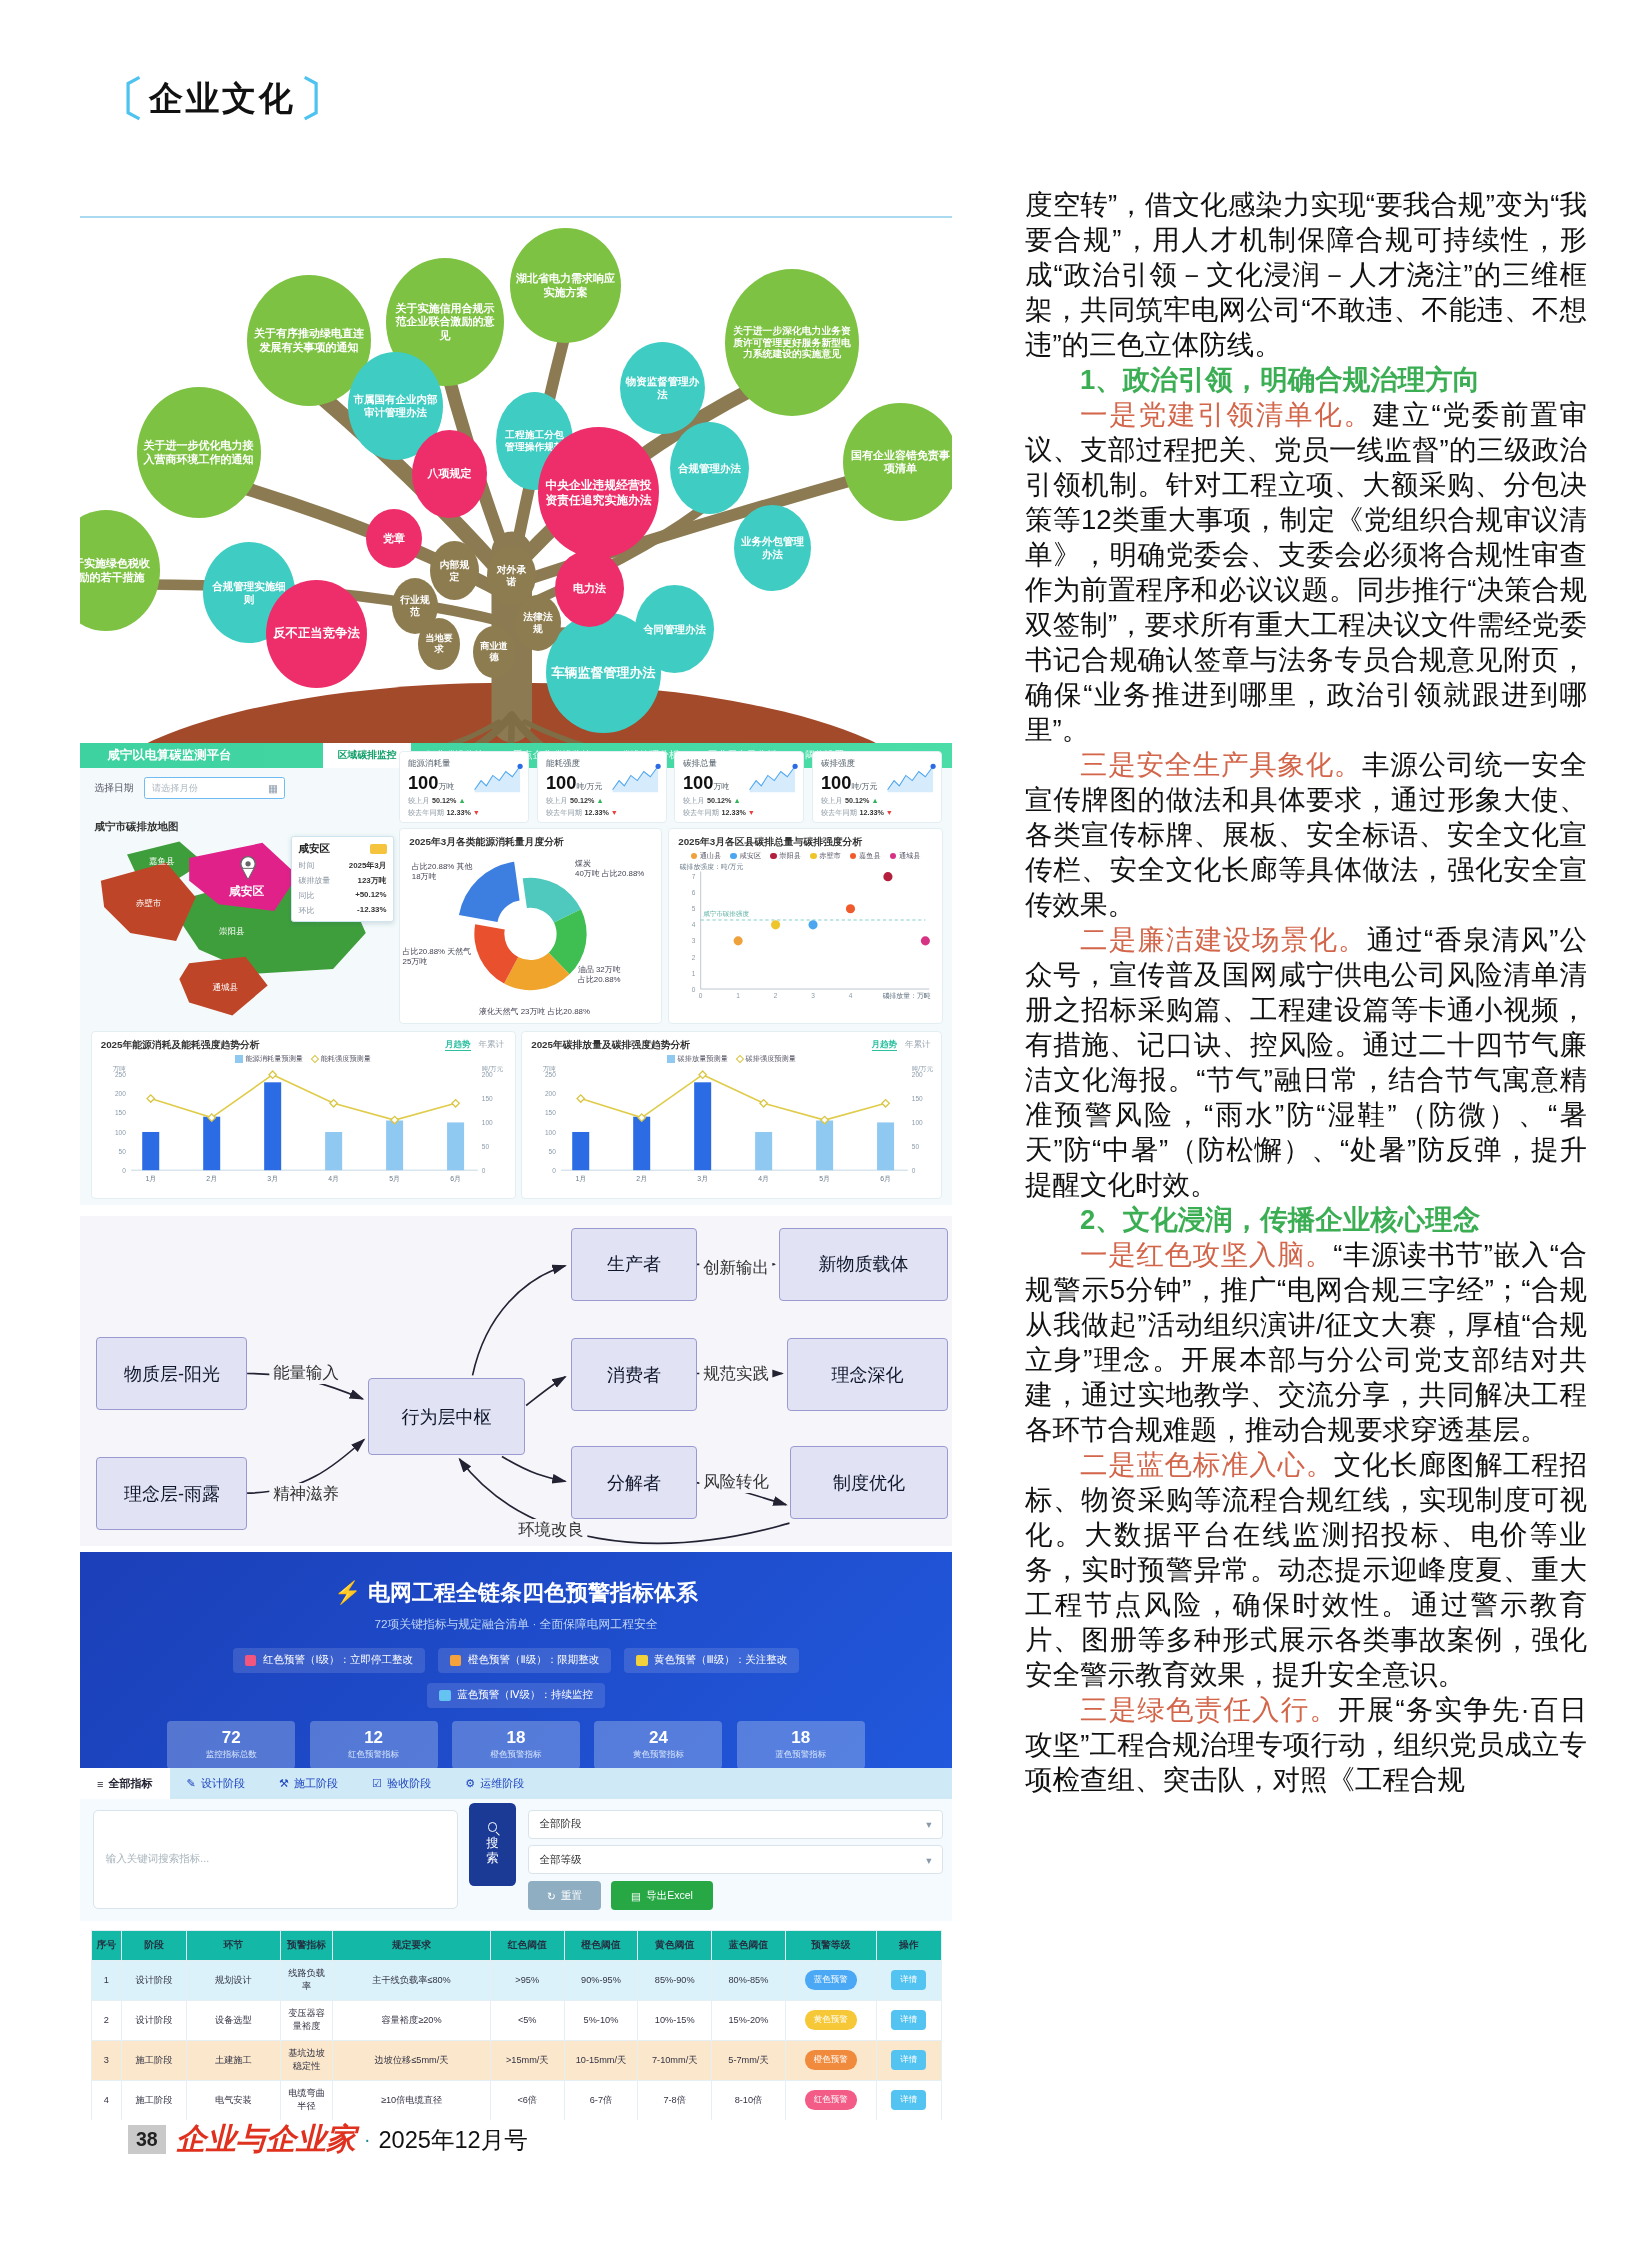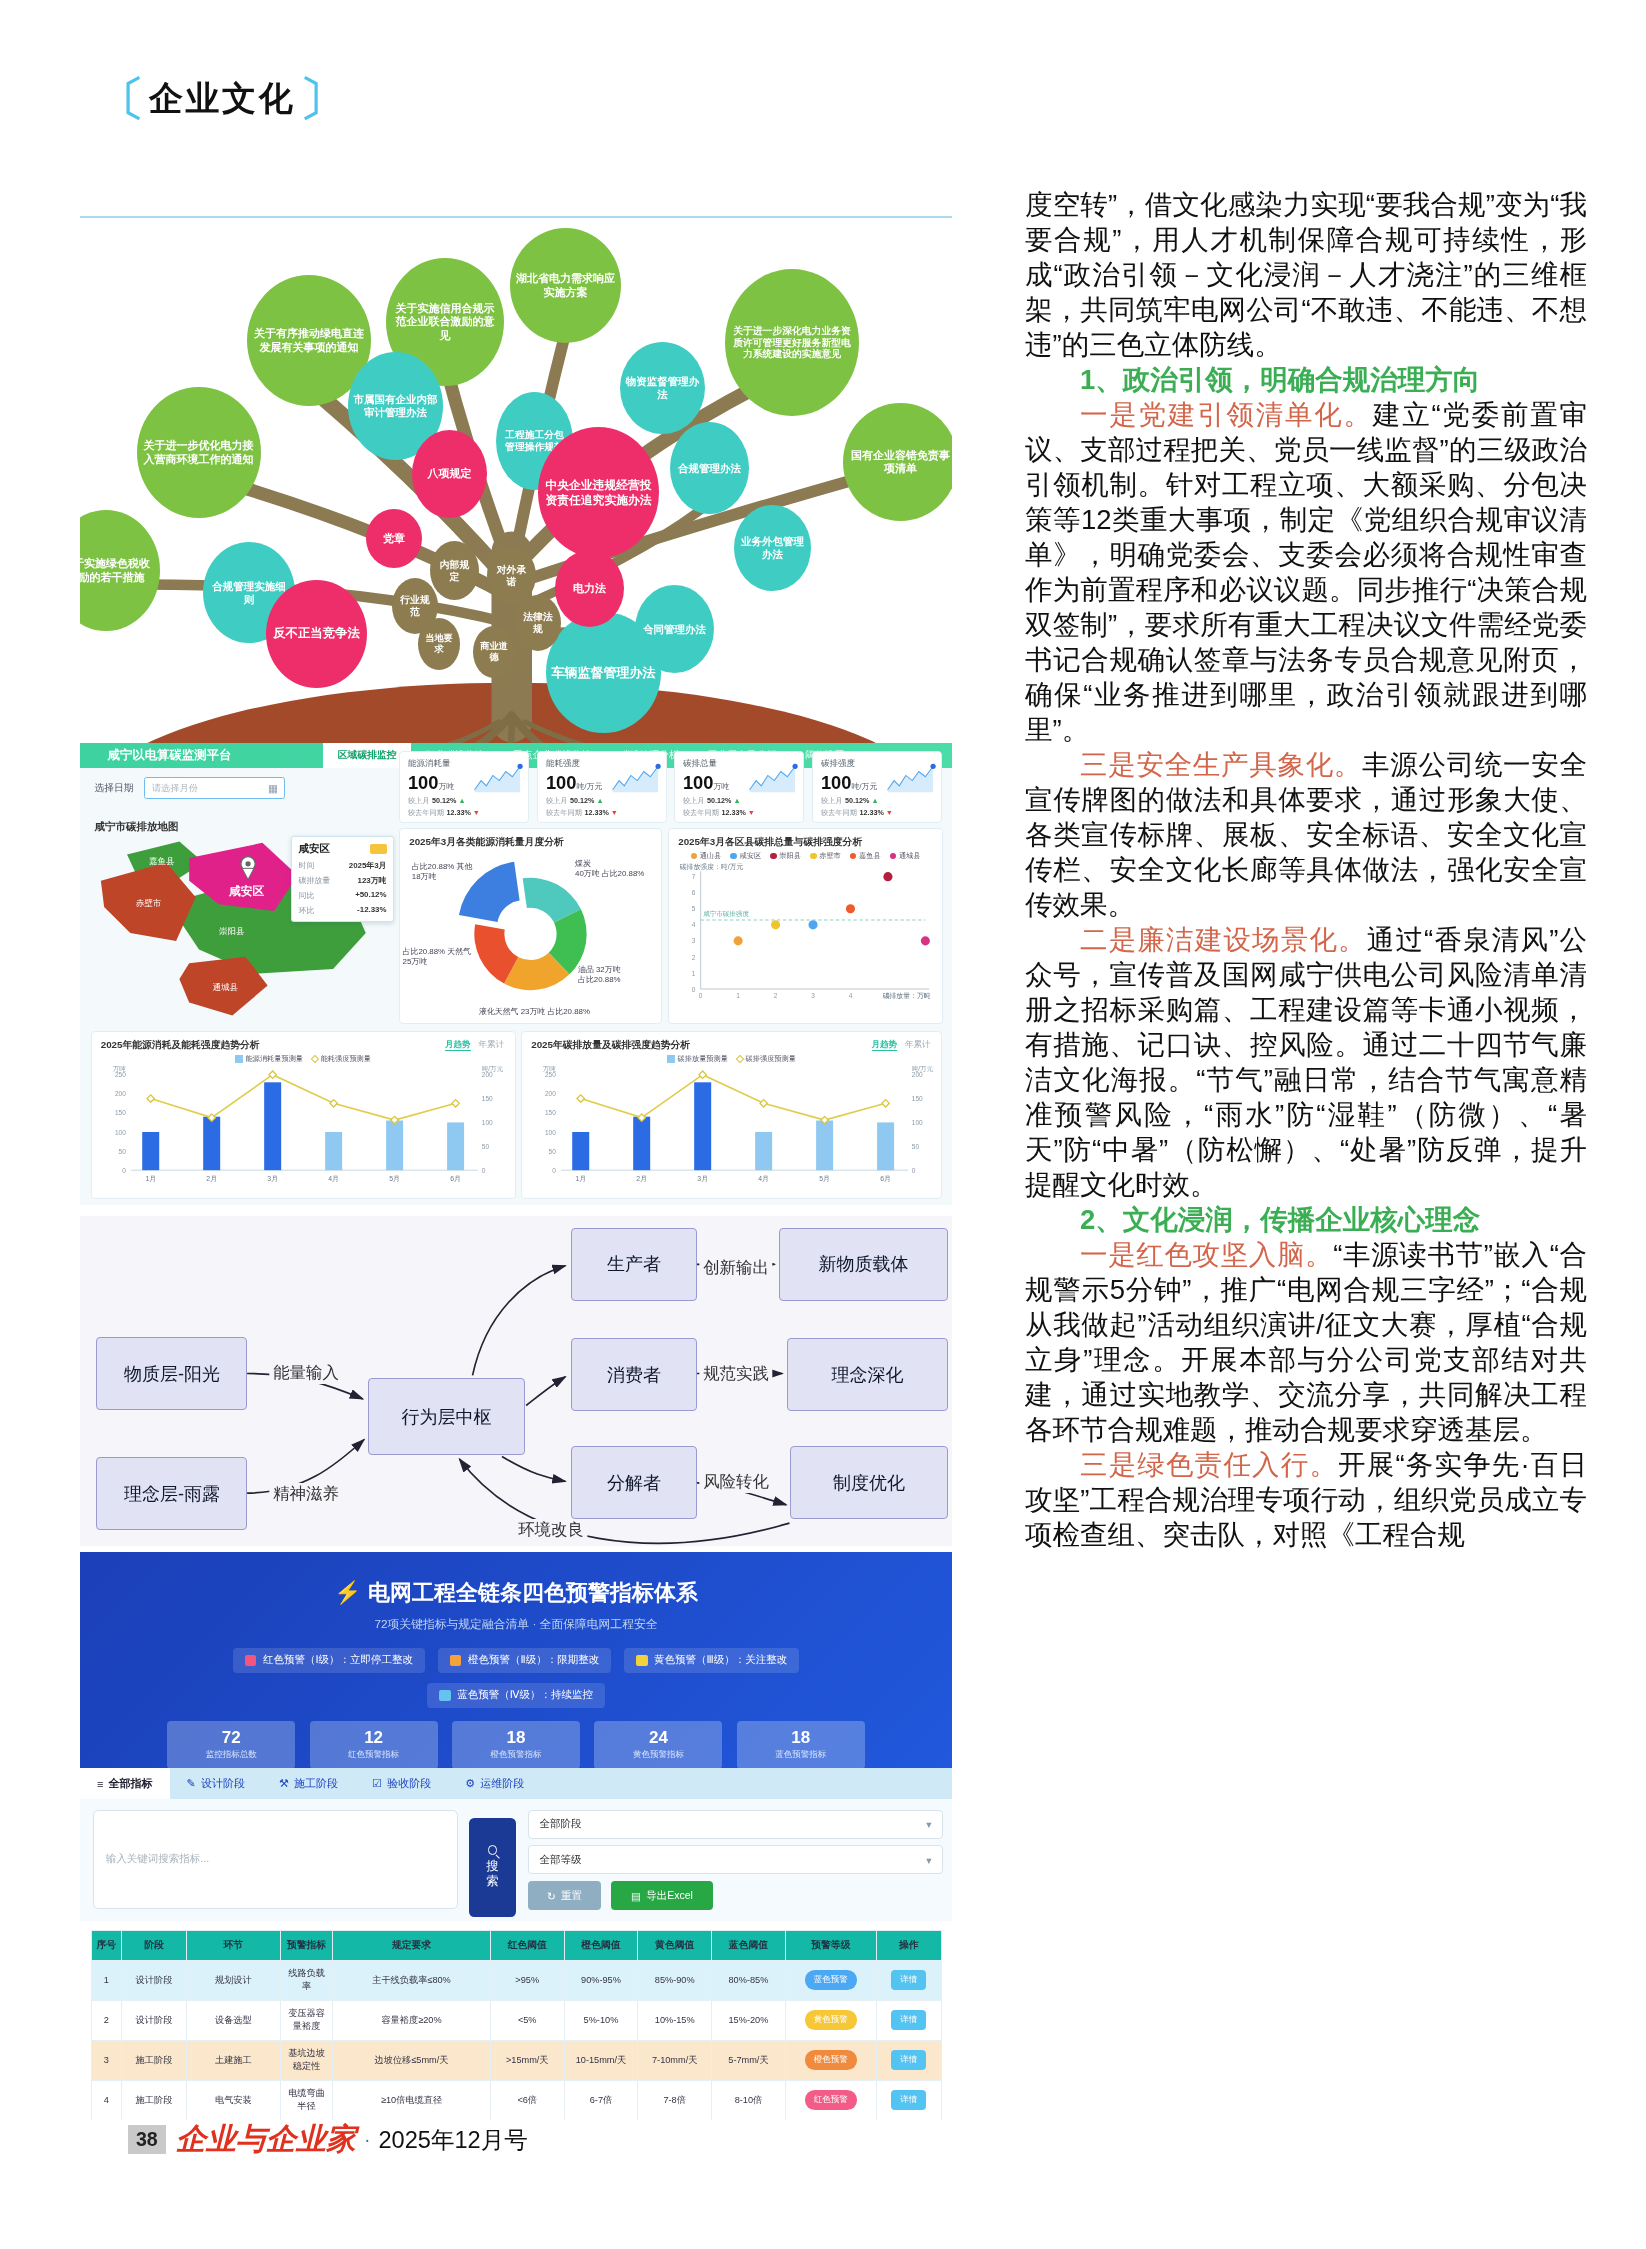--- a/index.html
+++ b/index.html
@@ -76,21 +76,21 @@
   .d2-badge .sw { width:11.8px; height:11.8px; border-radius:2px; }
   .d2-stats { display:flex; justify-content:center; gap:14.4px; margin-top:13px; }
   .d2-stat { width:128px; height:48px; background:rgba(190,210,240,.35); border-radius:3.9px; text-align:center; color:#fff; }
   .d2-stat .v { font-size:17px; font-weight:bold; margin-top:6.5px; }
   .d2-stat .l { font-size:8.5px; color:#D8E6FA; margin-top:1.3px; }
   .d2-tabs { position:absolute; left:0; top:216px; width:100%; height:31px; background:#CFE9F6; display:flex; }
   .d2-tab { display:flex; align-items:center; gap:5.2px; padding:0 17px; font-size:11px; color:#1C43C0; }
   .d2-tab.active { background:#fff; font-weight:bold; color:#223; }
   .d2-search { position:absolute; left:0; top:247px; width:100%; height:122px; background:#F4FAFD; }
   .d2-input { position:absolute; left:13px; top:10.5px; width:365px; height:99px; background:#fff; border:0.7px solid #D8E4EA; border-radius:5.2px; font-size:10.5px; color:#A8B4BC; padding:9.2px 11.8px; display:flex; align-items:center; }
-  .d2-search-btn { position:absolute; left:389px; top:19px; width:47px; height:99px; background:#1B3A96; border-radius:5.2px; color:#fff; display:flex; flex-direction:column; align-items:center; justify-content:center; gap:3.9px; font-size:12.4px; }
+  .d2-search-btn { position:absolute; left:389px; top:4px; width:47px; height:83px; background:#1B3A96; border-radius:5.2px; color:#fff; display:flex; flex-direction:column; align-items:center; justify-content:center; gap:3.9px; font-size:12.4px; }
   .d2-search-btn .w { width:1.1em; text-align:center; word-break:break-all; line-height:1.25; }
   .mag { width:9.2px; height:9.2px; border:1.3px solid #fff; border-radius:50%; position:relative; }
   .mag:after { content:""; position:absolute; width:1.3px; height:4.6px; background:#fff; left:7.9px; top:7.2px; transform:rotate(-45deg); }
   .d2-select { position:absolute; left:448px; width:415px; height:29px; background:#fff; border:0.7px solid #D8E4EA; border-radius:3.9px; display:flex; align-items:center; justify-content:space-between; padding:0 10.5px; font-size:10.5px; color:#333; }
   .d2-select .chev { color:#8899AA; }
   .d2-btn { position:absolute; height:29px; border-radius:3.9px; color:#fff; font-size:10.5px; display:flex; align-items:center; justify-content:center; gap:5.2px; }
   .d2-reset { left:448px; top:82px; width:73px; background:#8FAEC2; }
   .d2-export { left:531px; top:82px; width:102px; background:#27A845; }
   #d2-table { position:absolute; left:10.5px; top:378px; width:851px; border-collapse:collapse; table-layout:fixed; }
   #d2-table th { background:#14b8a6; color:#234; font-size:9.8px; font-weight:bold; padding:7.9px 3.9px; border:0.7px solid #E2EEF2; }
@@ -681,20 +681,21 @@
   </div>
 
   <div id="article">
       <p class=" noindent">度空转”，借文化感染力实现“要我合规”变为“我要合规”，用人才机制保障合规可持续性，形成“政治引领－文化浸润－人才浇注”的三维框架，共同筑牢电网公司“不敢违、不能违、不想违”的三色立体防线。</p>
       <p class="heading">1、政治引领，明确合规治理方向</p>
       <p><span class="lead">一是党建引领清单化。</span>建立“党委前置审议、支部过程把关、党员一线监督”的三级政治引领机制。针对工程立项、大额采购、分包决策等12类重大事项，制定《党组织合规审议清单》，明确党委会、支委会必须将合规性审查作为前置程序和必议议题。同步推行“决策合规双签制”，要求所有重大工程决议文件需经党委书记合规确认签章与法务专员合规意见附页，确保“业务推进到哪里，政治引领就跟进到哪里”。</p>
       <p><span class="lead">三是安全生产具象化。</span>丰源公司统一安全宣传牌图的做法和具体要求，通过形象大使、各类宣传标牌、展板、安全标语、安全文化宣传栏、安全文化长廊等具体做法，强化安全宣传效果。</p>
       <p><span class="lead">二是廉洁建设场景化。</span>通过“香泉清风”公众号，宣传普及国网咸宁供电公司风险清单清册之招标采购篇、工程建设篇等卡通小视频，有措施、记口诀、控风险。通过二十四节气廉洁文化海报。“节气”融日常，结合节气寓意精准预警风险，“雨水”防“湿鞋”（防微）、“暑天”防“中暑”（防松懈）、“处暑”防反弹，提升提醒文化时效。</p>
       <p class="heading">2、文化浸润，传播企业核心理念</p>
       <p><span class="lead">一是红色攻坚入脑。</span>“丰源读书节”嵌入“合规警示5分钟”，推广“电网合规三字经”；“合规从我做起”活动组织演讲/征文大赛，厚植“合规立身”理念。开展本部与分公司党支部结对共建，通过实地教学、交流分享，共同解决工程各环节合规难题，推动合规要求穿透基层。</p>
+      <p><span class="lead">二是蓝色标准入心。</span>文化长廊图解工程招标、物资采购等流程合规红线，实现制度可视化。大数据平台在线监测招投标、电价等业务，实时预警异常。动态提示迎峰度夏、重大工程节点风险，确保时效性。通过警示教育片、图册等多种形式展示各类事故案例，强化安全警示教育效果，提升安全意识。</p>
       <p><span class="lead">三是绿色责任入行。</span>开展“务实争先·百日攻坚”工程合规治理专项行动，组织党员成立专项检查组、突击队，对照《工程合规</p>
     </div>
 
   <div id="footer">
     <span class="pagenum">38</span>
     <span class="mag-title">企业与企业家</span>
     <span class="issue-dot">·</span>
     <span class="issue">2025年12月号</span>
   </div>
 

